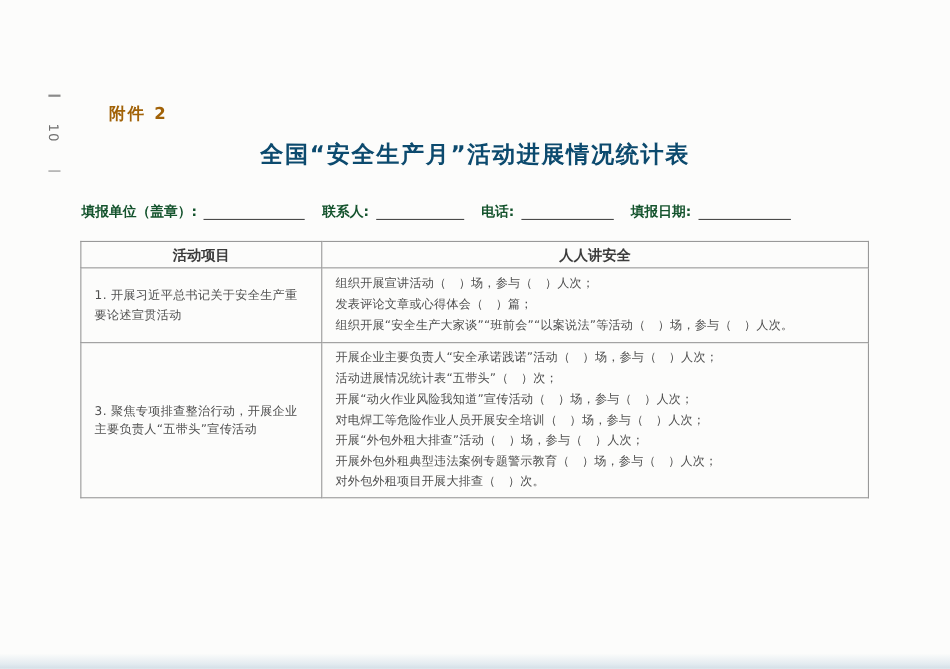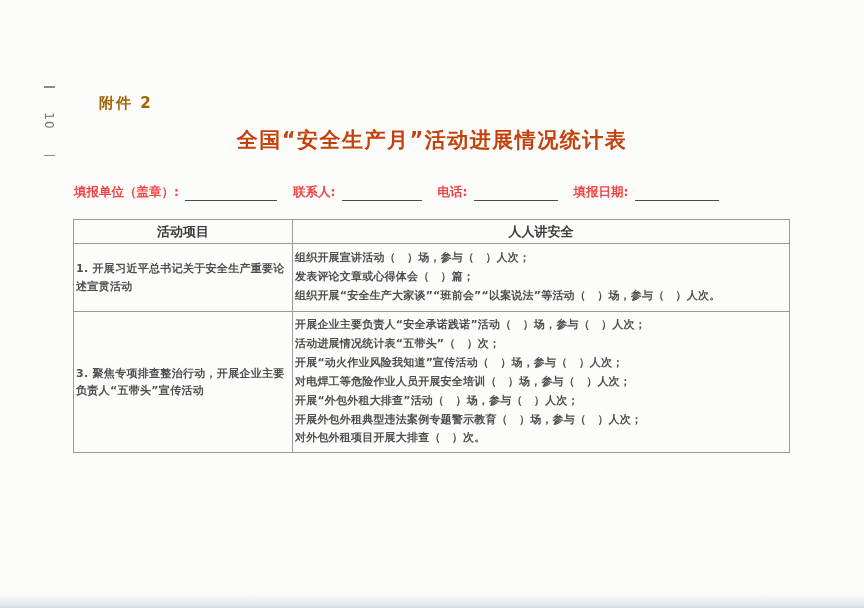--- a/index.html
+++ b/index.html
@@ -23,44 +23,44 @@
   .page-num .dash{width:11px;height:1.5px;background:#8a8a8a;}
   .page-num .num{
     transform:rotate(90deg);font-size:12px;color:#6f6f6f;letter-spacing:1px;line-height:1;
   }
   .attachment{
     position:absolute;left:99px;top:94px;
     font-size:15px;color:#a16207;font-weight:600;letter-spacing:2px;
   }
   .doc-title{
     position:absolute;left:0;top:126px;width:100%;
-    text-align:center;font-size:21px;font-weight:700;color:#c2410c;
+    text-align:center;font-size:21px;font-weight:700;color:#0c4a6e;
     letter-spacing:1.5px;
   }
   .info-line{
     position:absolute;left:74px;top:184px;width:714px;
-    display:flex;align-items:flex-end;font-size:12.5px;font-weight:600;color:#ef4444;
+    display:flex;font-size:12.5px;font-weight:600;color:#14532d;
     white-space:nowrap;
   }
   .info-line .blank{
     border-bottom:1.3px solid #4a4a4a;height:15px;display:inline-block;
     margin-left:6px;
   }
   .blank.w1{width:92px;margin-right:16px;}
   .blank.w2{width:80px;margin-right:16px;}
   .blank.w3{width:84px;margin-right:16px;}
   .blank.w4{width:84px;margin-right:0;}
   table.stats{
     position:absolute;left:73px;top:219px;width:716px;
     border-collapse:collapse;table-layout:fixed;
     font-size:11px;color:#4f4f4f;
   }
   table.stats td,table.stats th{
-    border:1px solid #999;vertical-align:middle;padding:4px 2px;
-    font-weight:700;
+    border:1px solid #999;vertical-align:middle;padding:4px 12px;
+    font-weight:400;
   }
   table.stats th{
     font-weight:700;color:#3c3c3c;text-align:center;height:19px;
     font-size:13px;padding:2px 6px;
   }
   col.c1{width:219px;}
   col.c2{width:497px;}
   .project-cell{line-height:1.55;letter-spacing:0.3px;}
   .progress-cell{line-height:1.72;letter-spacing:0.2px;}
   .r1{height:68px;}

